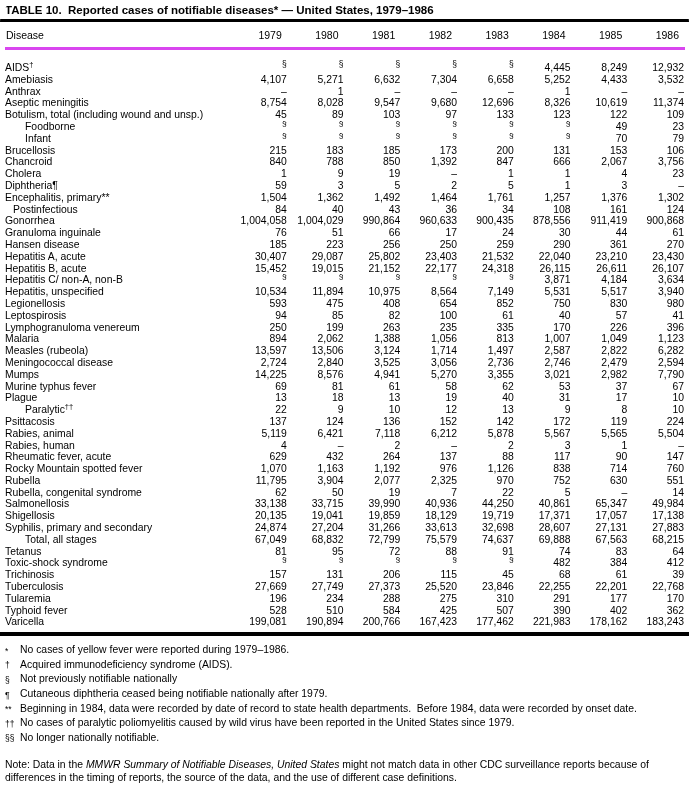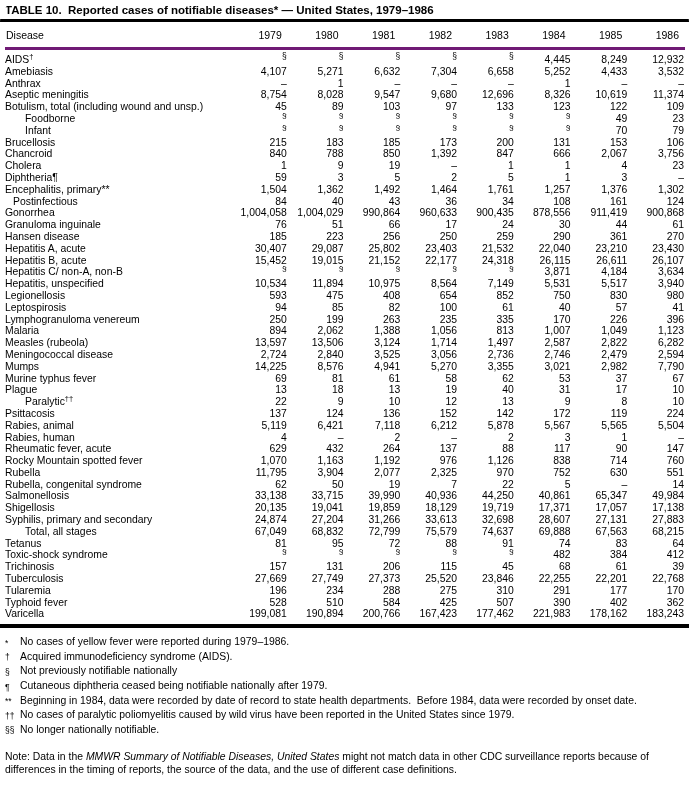--- a/index.html
+++ b/index.html
@@ -16,28 +16,28 @@
   .rule{background:#000;width:689px;}
   .rule-title{height:3px;}
   .rule-bottom{height:4px;margin-top:2px;}
   table.data{
     border-collapse:collapse;table-layout:fixed;
     width:680px;margin:0 4px 0 5px;
   }
   col.c-disease{width:226px;}
   thead th{
     font-weight:normal;font-size:10.5px;text-align:right;
-    padding:7px 6px 6px 0;border-bottom:3px solid #701a75;
+    padding:7px 6px 6px 0;border-bottom:3px solid #d946ef;
   }
   thead th.dis{text-align:left;padding-left:1px;padding-right:0;}
   tbody td{
     font-size:10.4px;line-height:11.8px;padding:0;
     white-space:nowrap;overflow:hidden;
   }
-  tbody tr:first-child td{padding-top:4px;}
+  tbody tr:first-child td{padding-top:12px;}
   tbody tr:last-child td{padding-bottom:2px;}
   td.disease{text-align:left;}
   td.val{text-align:right;padding-right:1px;}
   td.disease.ind1{padding-left:8px;}
   td.disease.ind2{padding-left:20px;}
   td.disease sup{font-size:7.5px;line-height:0;}
   td.val sup{font-size:8.5px;line-height:0;}
   .footnotes{padding:7px 5px 0 5px;}
   .fnline{display:flex;font-size:10.4px;line-height:13.1px;}
   .fnmark{flex:0 0 15px;font-size:8.5px;padding-top:1.5px;}

